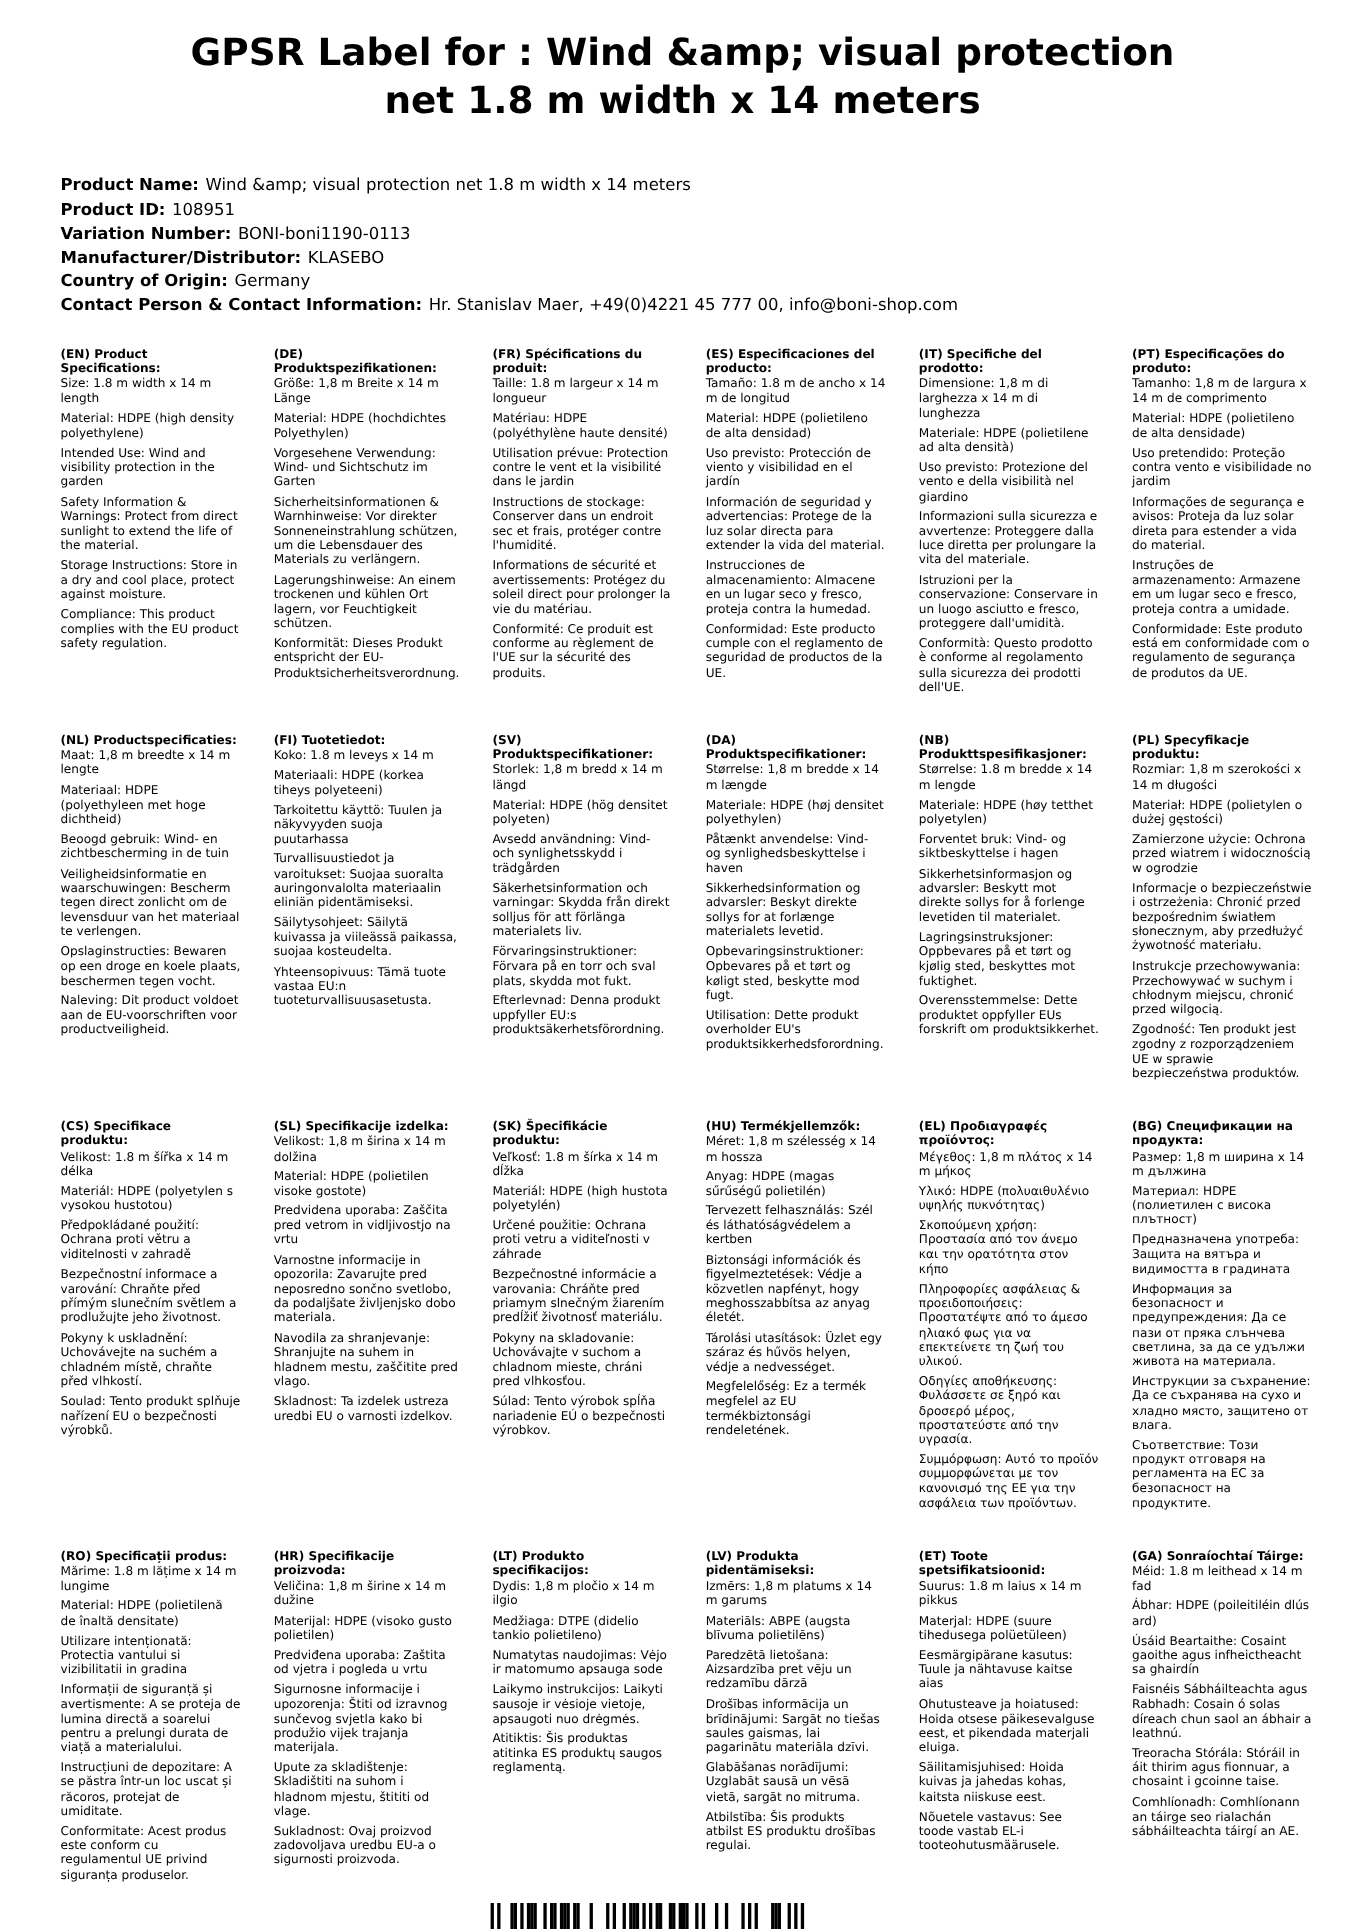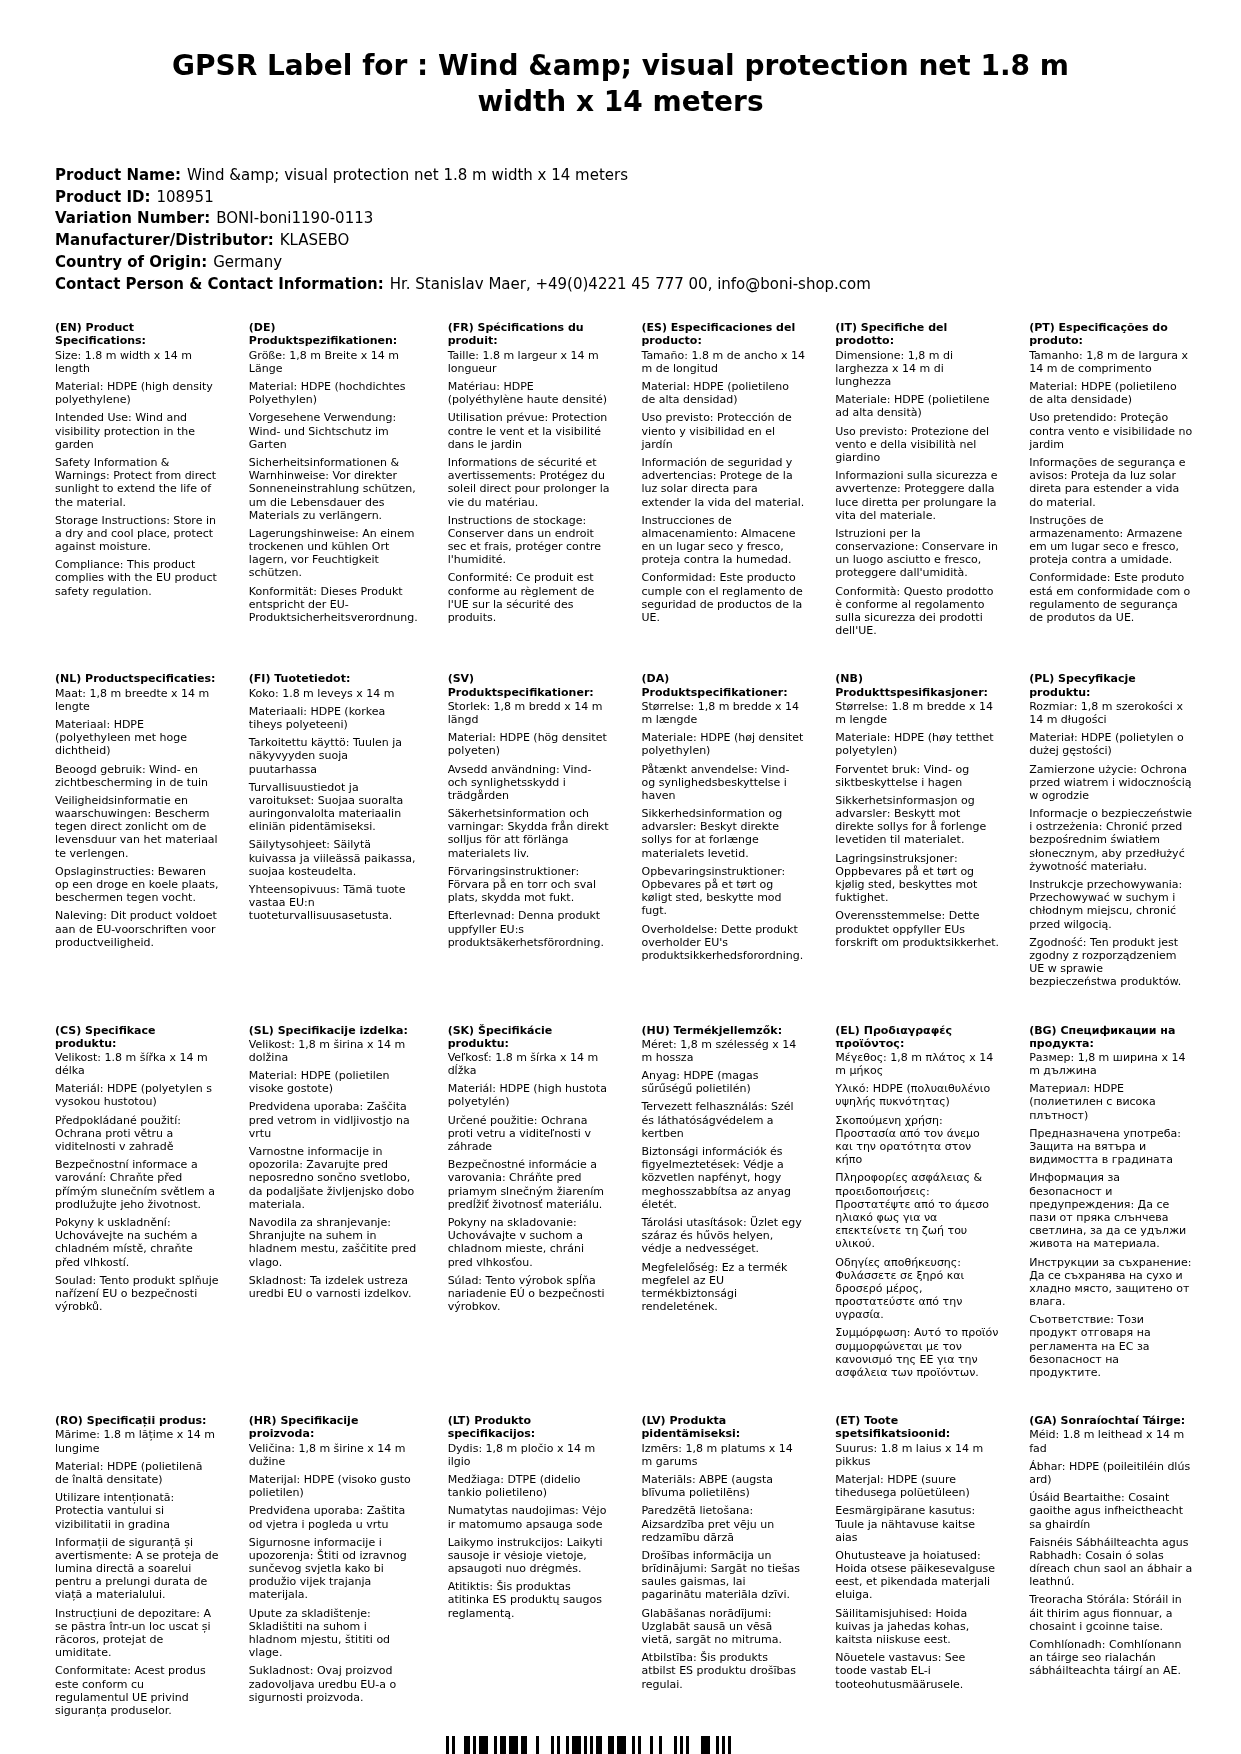--- a/index.html
+++ b/index.html
@@ -1,22 +1,22 @@
 <!DOCTYPE html>
 <html><head>
 <meta charset="utf-8">
 <style>
   html,body{margin:0;padding:0;}
   body{
     width:1241px;height:1754px;overflow:hidden;background:#ffffff;color:#000;
     font-family:"DejaVu Sans","Liberation Sans",sans-serif;
   }
   .page-title{
-    margin:48px 150px 0 150px;text-align:center;
-    font-size:28px;font-weight:bold;line-height:1.3;
+    margin:26px 150px 0 150px;text-align:center;
+    font-size:34px;font-weight:bold;line-height:1.3;
   }
   .info-block{margin:44px 0 0 55px;font-size:15px;line-height:1.45;}
   .info-line{white-space:nowrap;}
   .info-label{font-weight:bold;margin-right:6px;}
   .spec-grid{
     display:grid;grid-template-columns:repeat(6,1fr);
     column-gap:13px;row-gap:10px;margin:26px 48px 0 55px;
     grid-auto-rows:minmax(300px,auto);
     gap:30px;
   }
@@ -64,22 +64,22 @@
       <p>Vorgesehene Verwendung: Wind- und Sichtschutz im Garten</p>
       <p>Sicherheitsinformationen &amp; Warnhinweise: Vor direkter Sonneneinstrahlung schützen, um die Lebensdauer des Materials zu verlängern.</p>
       <p>Lagerungshinweise: An einem trockenen und kühlen Ort lagern, vor Feuchtigkeit schützen.</p>
       <p>Konformität: Dieses Produkt entspricht der EU-Produktsicherheitsverordnung.</p>
     </div>
     <div class="spec-block">
       <h3>(FR) Spécifications du produit:</h3>
       <p>Taille: 1.8 m largeur x 14 m longueur</p>
       <p>Matériau: HDPE (polyéthylène haute densité)</p>
       <p>Utilisation prévue: Protection contre le vent et la visibilité dans le jardin</p>
+      <p>Instructions de stockage: Conserver dans un endroit sec et frais, protéger contre l'humidité.</p>
       <p>Informations de sécurité et avertissements: Protégez du soleil direct pour prolonger la vie du matériau.</p>
-      <p>Instructions de stockage: Conserver dans un endroit sec et frais, protéger contre l'humidité.</p>
       <p>Conformité: Ce produit est conforme au règlement de l'UE sur la sécurité des produits.</p>
     </div>
     <div class="spec-block">
       <h3>(ES) Especificaciones del producto:</h3>
       <p>Tamaño: 1.8 m de ancho x 14 m de longitud</p>
       <p>Material: HDPE (polietileno de alta densidad)</p>
       <p>Uso previsto: Protección de viento y visibilidad en el jardín</p>
       <p>Información de seguridad y advertencias: Protege de la luz solar directa para extender la vida del material.</p>
       <p>Instrucciones de almacenamiento: Almacene en un lugar seco y fresco, proteja contra la humedad.</p>
       <p>Conformidad: Este producto cumple con el reglamento de seguridad de productos de la UE.</p>
@@ -129,21 +129,21 @@
       <p>Förvaringsinstruktioner: Förvara på en torr och sval plats, skydda mot fukt.</p>
       <p>Efterlevnad: Denna produkt uppfyller EU:s produktsäkerhetsförordning.</p>
     </div>
     <div class="spec-block">
       <h3>(DA) Produktspecifikationer:</h3>
       <p>Størrelse: 1,8 m bredde x 14 m længde</p>
       <p>Materiale: HDPE (høj densitet polyethylen)</p>
       <p>Påtænkt anvendelse: Vind- og synlighedsbeskyttelse i haven</p>
       <p>Sikkerhedsinformation og advarsler: Beskyt direkte sollys for at forlænge materialets levetid.</p>
       <p>Opbevaringsinstruktioner: Opbevares på et tørt og køligt sted, beskytte mod fugt.</p>
-      <p>Overholdelse: Dette produkt overholder EU's produktsikkerhedsforordning.</p>
+      <p>Utilisation: Dette produkt overholder EU's produktsikkerhedsforordning.</p>
     </div>
     <div class="spec-block">
       <h3>(NB) Produkttspesifikasjoner:</h3>
       <p>Størrelse: 1.8 m bredde x 14 m lengde</p>
       <p>Materiale: HDPE (høy tetthet polyetylen)</p>
       <p>Forventet bruk: Vind- og siktbeskyttelse i hagen</p>
       <p>Sikkerhetsinformasjon og advarsler: Beskytt mot direkte sollys for å forlenge levetiden til materialet.</p>
       <p>Lagringsinstruksjoner: Oppbevares på et tørt og kjølig sted, beskyttes mot fuktighet.</p>
       <p>Overensstemmelse: Dette produktet oppfyller EUs forskrift om produktsikkerhet.</p>
     </div>

